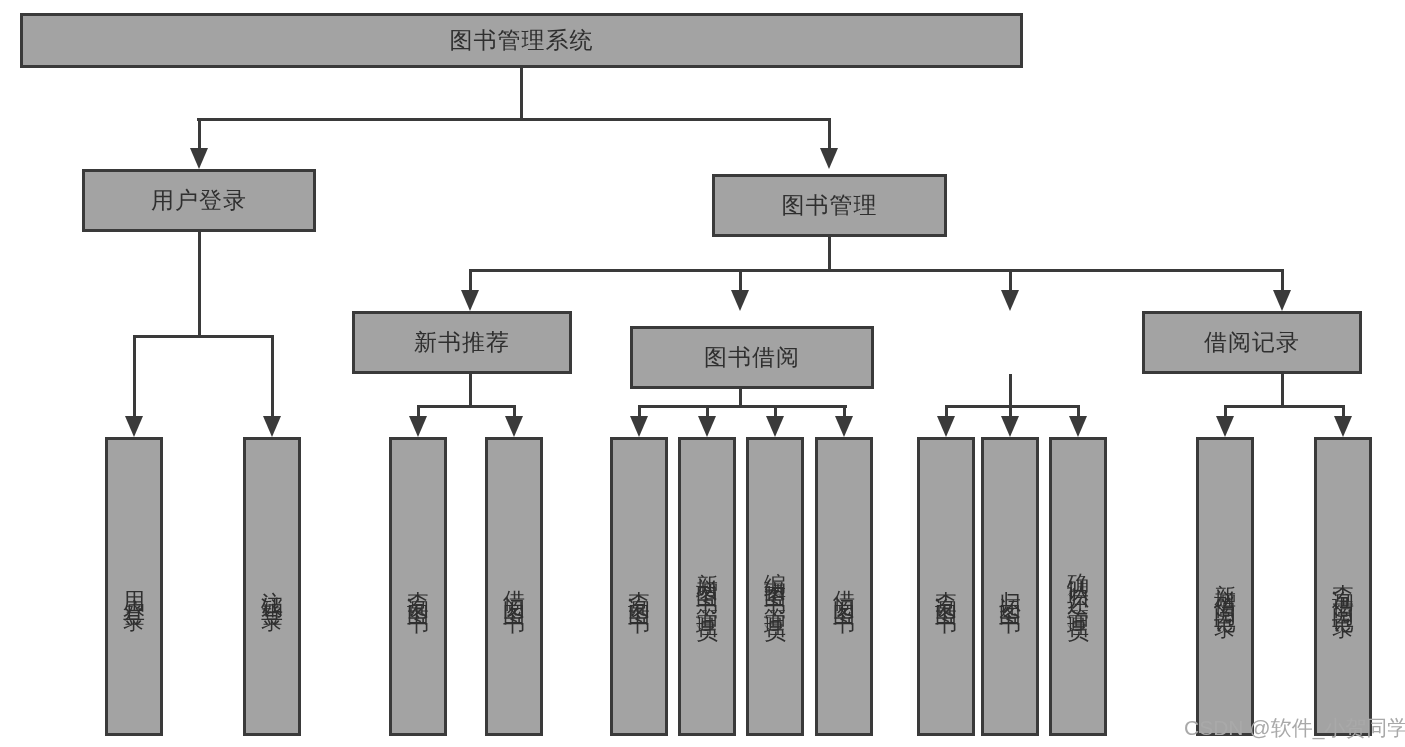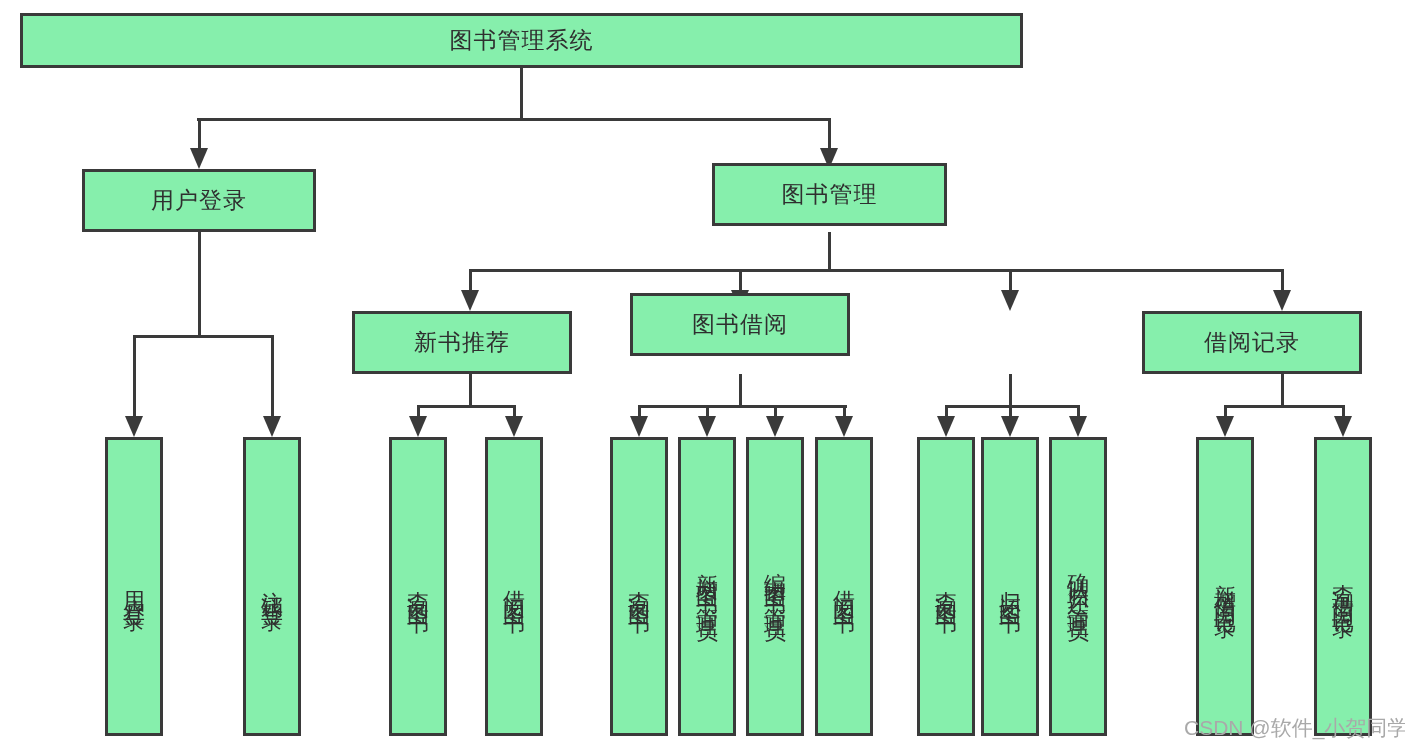--- a/index.html
+++ b/index.html
@@ -4,21 +4,21 @@
 <style>
   :root{
     --line:#3a3a3a;
     --text:#2f2f2f;
     --wm:#a9a9a9;
     --bg:#ffffff;
   }
   html,body{margin:0;padding:0;background:var(--bg);}
   body{font-family:"Liberation Sans","DejaVu Sans",sans-serif;}
   .stage{position:relative;width:1405px;height:747px;background:var(--bg);overflow:hidden;}
-  .box{position:absolute;box-sizing:border-box;border:3px solid var(--line);background:#86efac;
+  .box{position:absolute;box-sizing:border-box;border:3px solid var(--line);background:#a3a3a3;
        display:flex;align-items:center;justify-content:center;color:var(--text);z-index:2;}
   .box span{font-size:23px;letter-spacing:1px;}
   .leaf span{writing-mode:vertical-rl;text-orientation:mixed;white-space:nowrap;
        font-size:22px;letter-spacing:7px;line-height:1;}
   .vl{position:absolute;width:3px;background:var(--line);z-index:1;}
   .hl{position:absolute;height:3px;background:var(--line);z-index:1;}
   .ah{position:absolute;width:0;height:0;border-left:9px solid transparent;
       border-right:9px solid transparent;border-top:21px solid var(--line);z-index:1;}
   .watermark{position:absolute;left:1184px;top:714px;font-size:21px;color:var(--wm);
       z-index:6;white-space:nowrap;}
@@ -86,28 +86,28 @@
   <div class="vl" style="left:1342px;top:405px;height:11px;"></div>
   <div class="ah" style="left:1334px;top:416px;"></div>
 
   <div class="box" style="left:20px;top:13px;width:1003px;height:55px;">
     <span>图书管理系统</span>
   </div>
 
   <div class="box" style="left:82px;top:169px;width:234px;height:63px;">
     <span>用户登录</span>
   </div>
-  <div class="box" style="left:712px;top:163px;width:235px;height:63px;">
+  <div class="box" style="left:712px;top:174px;width:235px;height:63px;">
     <span>图书管理</span>
   </div>
 
   <div class="box" style="left:352px;top:311px;width:220px;height:63px;">
     <span>新书推荐</span>
   </div>
-  <div class="box" style="left:630px;top:293px;width:220px;height:63px;">
+  <div class="box" style="left:630px;top:326px;width:244px;height:63px;">
     <span>图书借阅</span>
   </div>
   <div class="box" style="left:1142px;top:311px;width:220px;height:63px;">
     <span>借阅记录</span>
   </div>
 
   <div class="box leaf" style="left:105px;top:437px;width:58px;height:299px;">
     <span>用户登录</span>
   </div>
   <div class="box leaf" style="left:243px;top:437px;width:58px;height:299px;">

